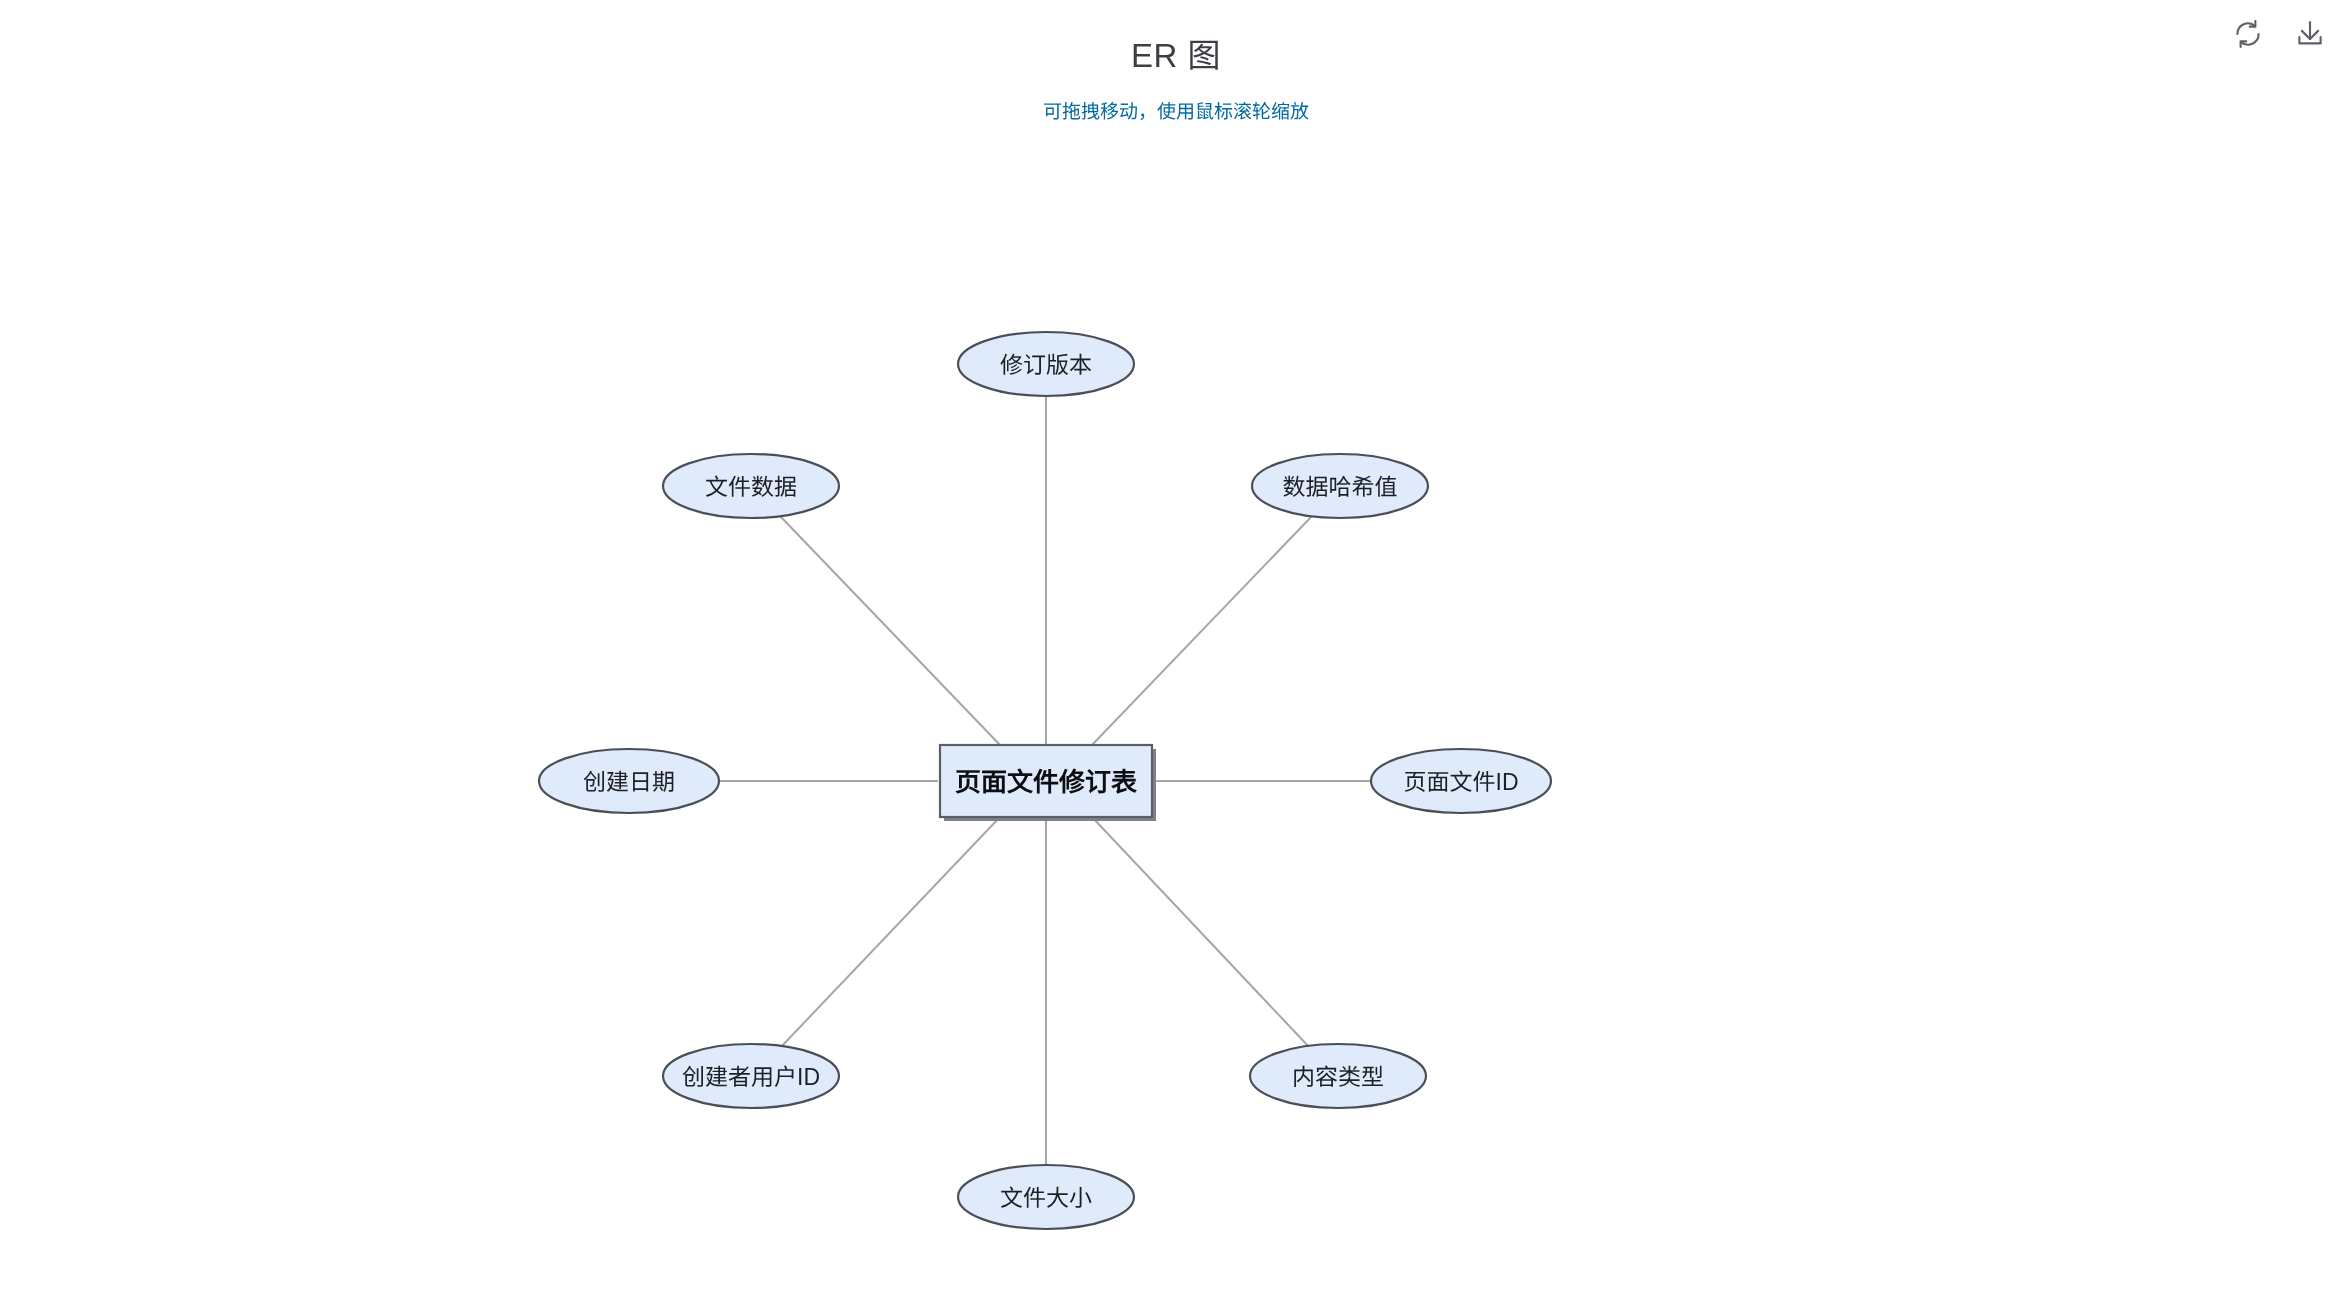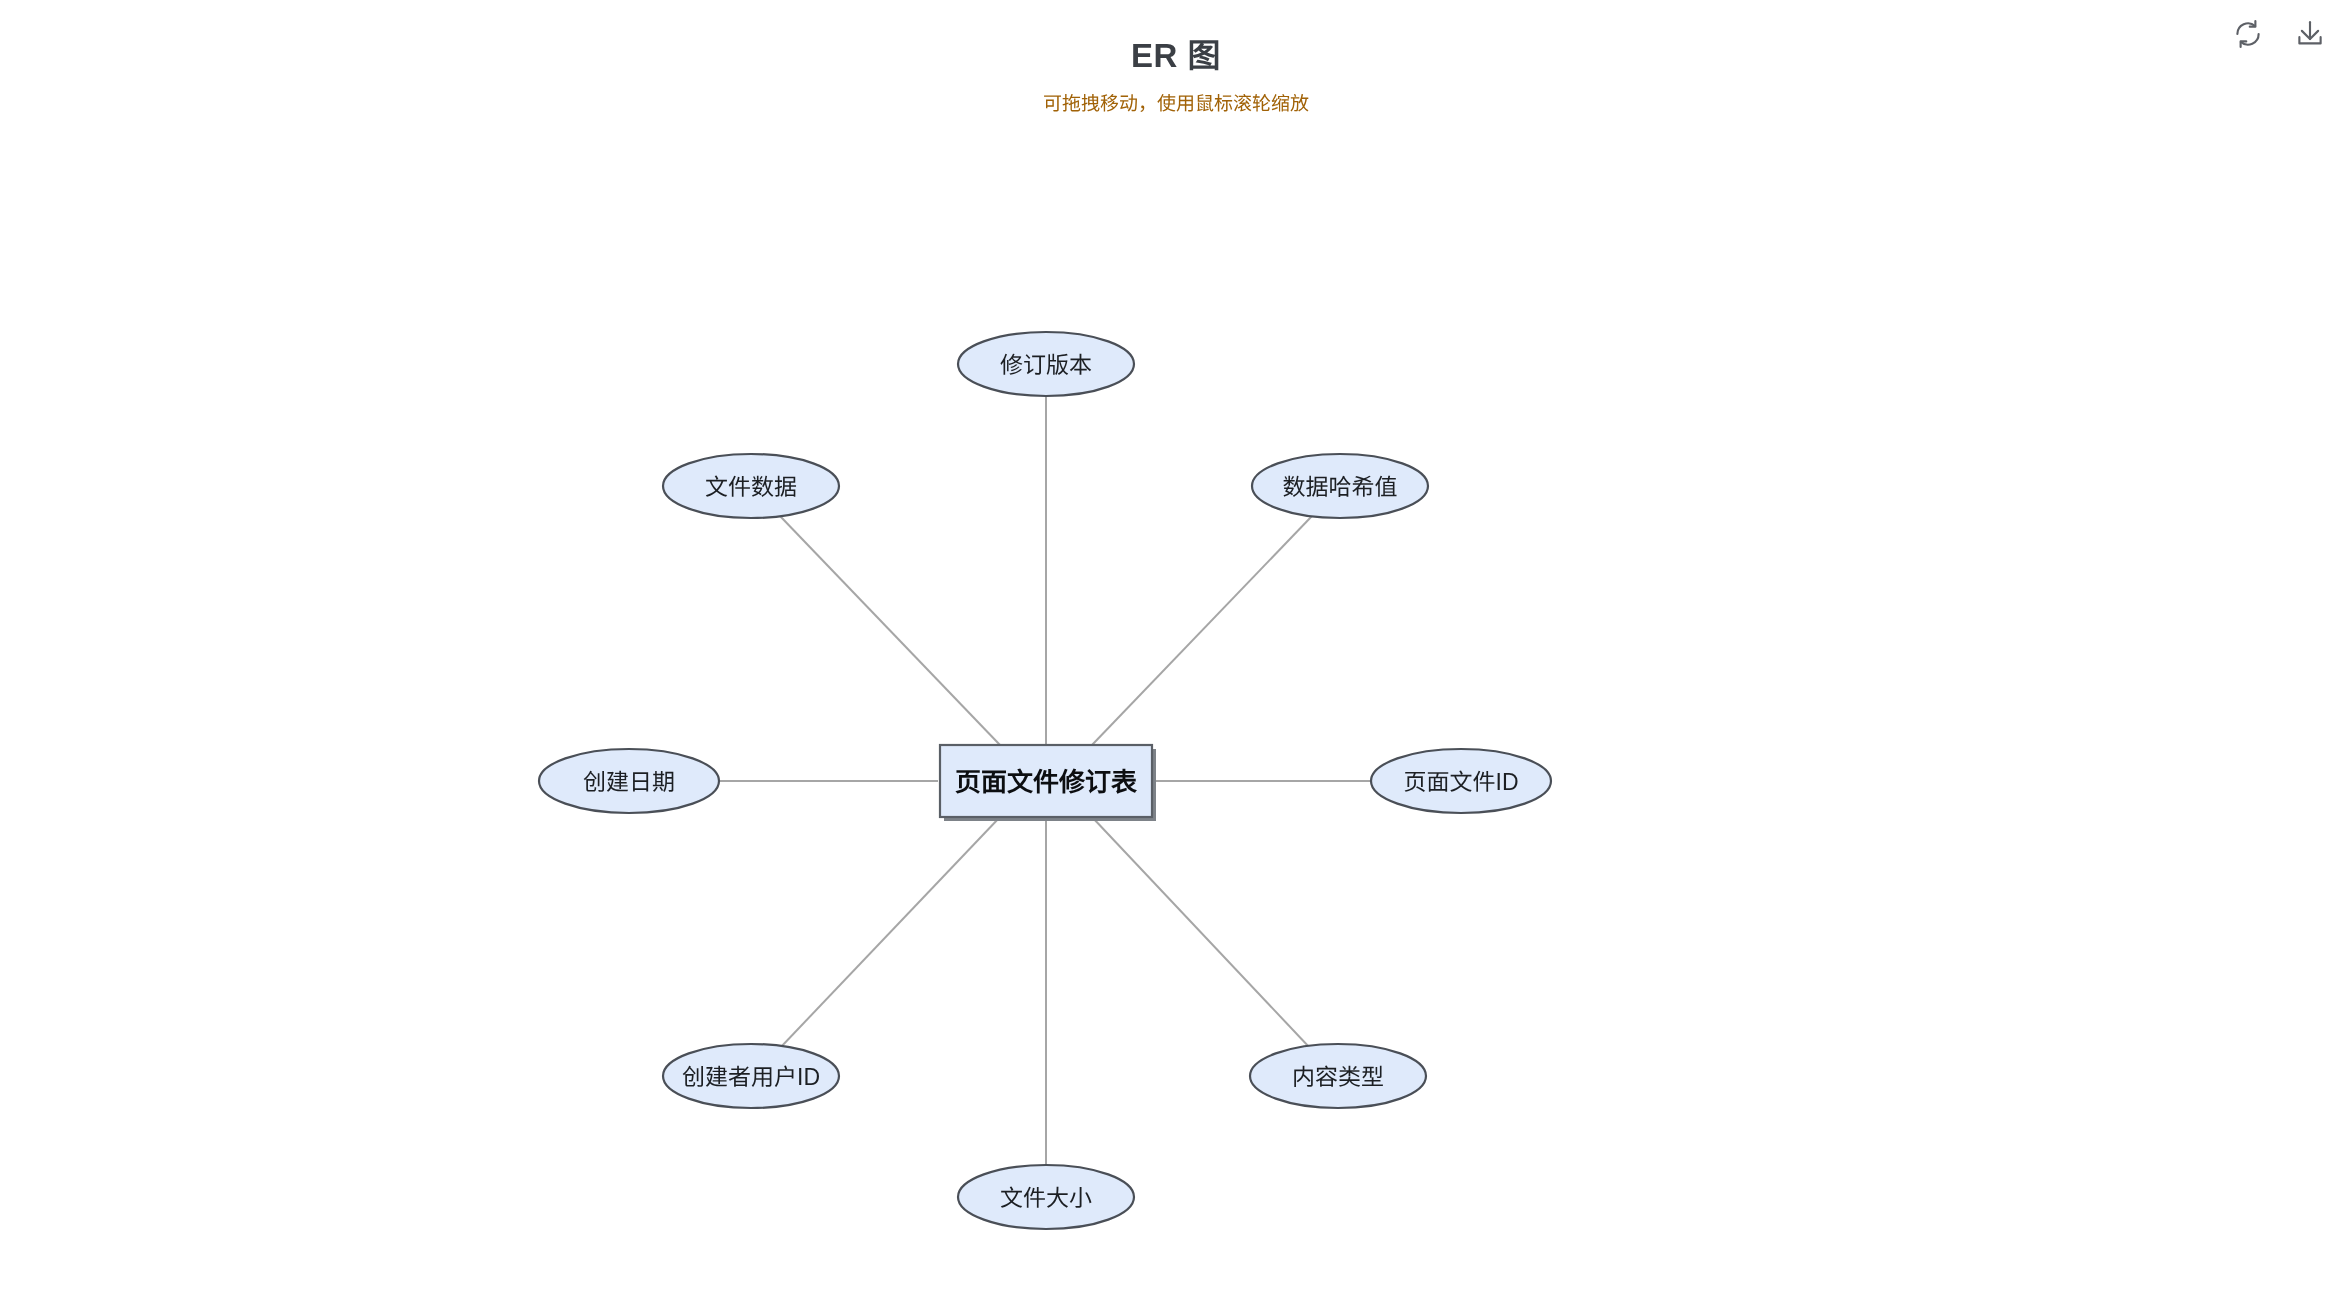--- a/index.html
+++ b/index.html
@@ -48,31 +48,31 @@
     top: 0;
     left: 0;
     width: 2352px;
     text-align: center;
     pointer-events: none;
   }
   #page-title {
     margin: 0;
     padding-top: 36px;
     font-size: 33px;
-    font-weight: bold;
+    font-weight: normal;
     color: #3b3f45;
     letter-spacing: 0.5px;
     line-height: 1.2;
   }
   #page-subtitle {
-    margin: 0;
+    margin: 8px;
     padding-top: 16px;
     font-size: 19px;
     font-weight: normal;
-    color: #a16207;
+    color: #0369a1;
     line-height: 1.3;
   }
 
   
   #diagram-canvas {
     position: absolute;
     top: 0;
     left: 0;
     width: 2352px;
     height: 1300px;

